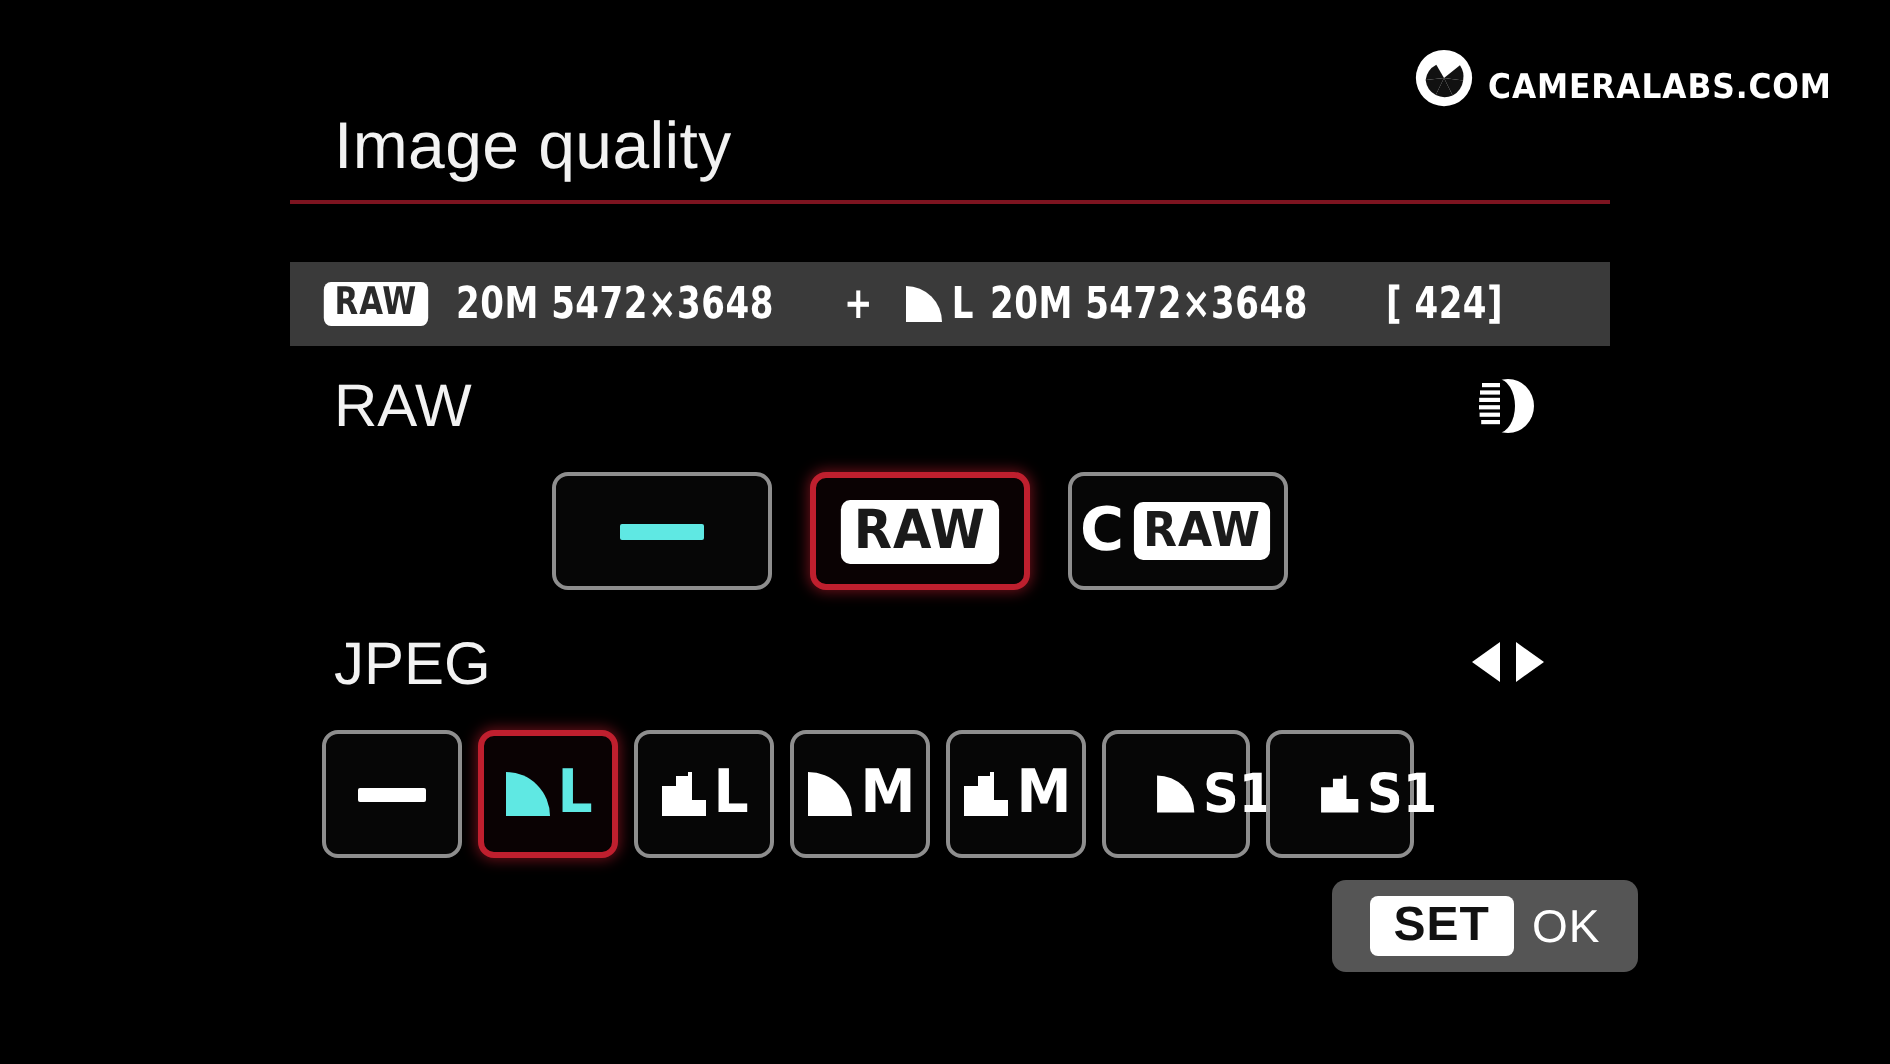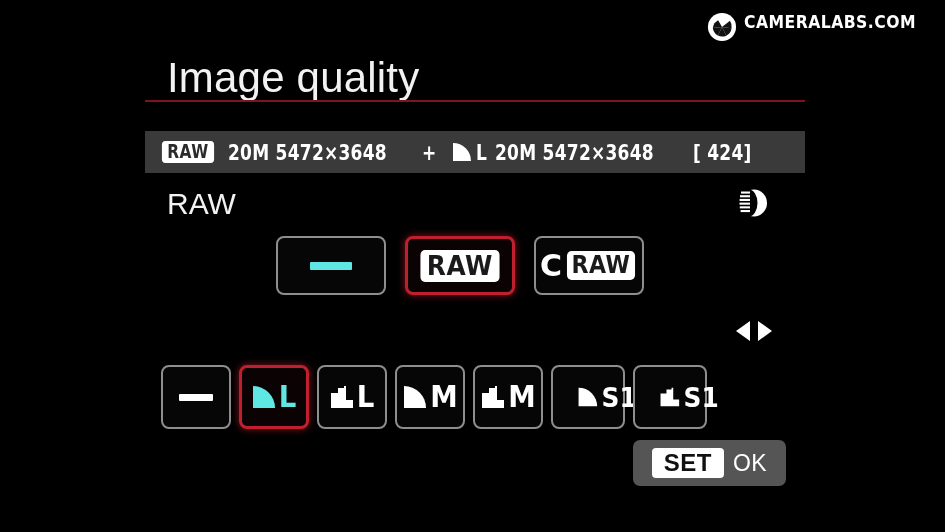--- a/index.html
+++ b/index.html
@@ -6,35 +6,35 @@
   html,body { background:#000; }
   body {
     width:945px; height:532px;
     font-family:"Liberation Sans", sans-serif;
     color:#fff; overflow:hidden; position:relative;
   }
   #screen { position:absolute; inset:0; background:#000; }
 
   
   #watermark {
-    position:absolute; top:12px; right:14px;
-    display:flex; align-items:flex-start; gap:7px;
+    position:absolute; top:24px; right:14px;
+    display:flex; align-items:flex-end; gap:7px;
   }
   #watermark .wm-icon { width:30px; height:30px; display:block; }
   #watermark .wm-text {
     font-family:"DejaVu Sans", sans-serif;
     font-weight:bold; font-size:17px; letter-spacing:0.5px;
     color:#fff; transform:scaleX(0.92); transform-origin:left center;
     white-space:nowrap;
   }
 
   
   #title {
     position:absolute; left:167px; top:54px;
-    font-size:42px; font-weight:400; color:#f2f2f2;
+    font-size:33px; font-weight:400; color:#f2f2f2;
     letter-spacing:0.2px;
   }
   #title-rule {
     position:absolute; left:145px; top:100px;
     width:660px; height:2px; background:#7d1420;
   }
 
   
   #infobar {
     position:absolute; left:145px; top:131px;
@@ -124,21 +124,21 @@
   .qletter.small { font-size:27px; }
   .qletter.cyan { color:#5fe8e3; }
   .qonly {
     font-family:"DejaVu Sans", sans-serif;
     font-size:30px; font-weight:bold; color:#fff;
     transform:scaleX(0.92);
   }
 
   
   #setok {
-    position:absolute; left:633px; top:440px;
+    position:absolute; left:666px; top:440px;
     width:153px; height:46px;
     background:#555; border-radius:7px;
     display:flex; align-items:center; justify-content:center; gap:9px;
   }
   #setok .set-pill {
     background:#fff; color:#111; font-weight:bold; font-size:24px;
     padding:2px 12px 3px; border-radius:4px; line-height:1.05;
     letter-spacing:0.5px;
   }
   #setok .ok-text {
@@ -216,20 +216,21 @@
       <span class="badge-raw">RAW</span>
     </div>
     <div class="opt">
       <span class="craw-wrap">
         <span class="craw-c">C</span>
         <span class="badge-raw">RAW</span>
       </span>
     </div>
   </div>
 
+  <div class="sec-label" id="label-jpeg">JPEG</div>
   <div id="arrows-icon">
     <svg width="16" height="26" viewBox="0 0 16 26">
       <path d="M15 3 L15 23 L1 13 Z" fill="#ffffff"></path>
     </svg>
     <svg width="16" height="26" viewBox="0 0 16 26">
       <path d="M1 3 L1 23 L15 13 Z" fill="#ffffff"></path>
     </svg>
   </div>
 
   <div class="row" id="row-jpeg">

